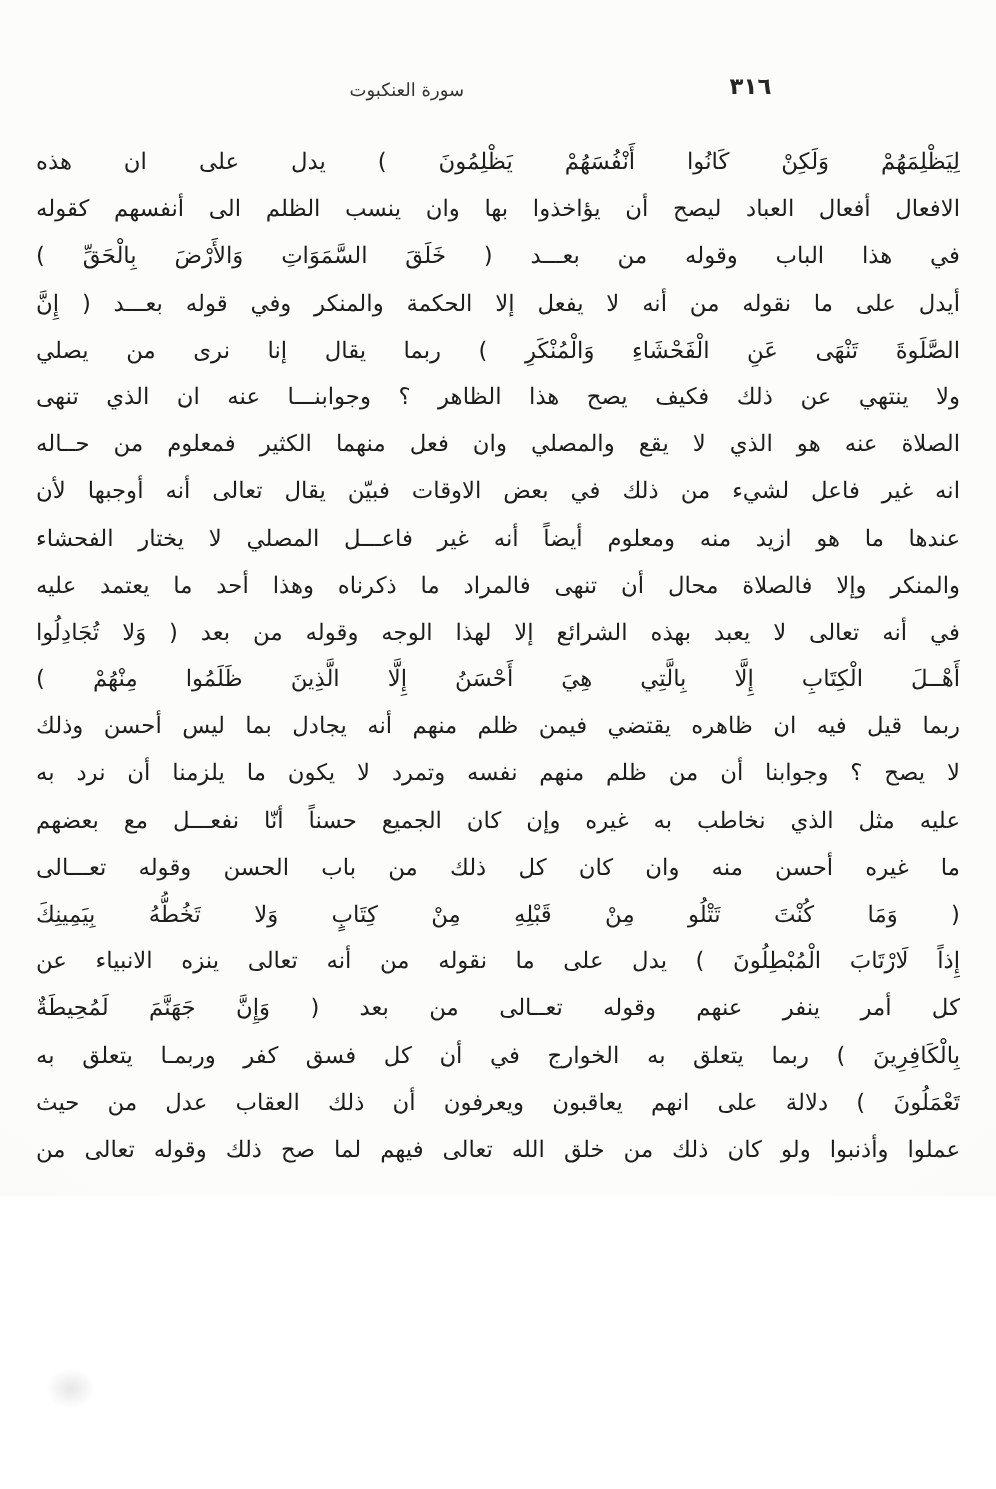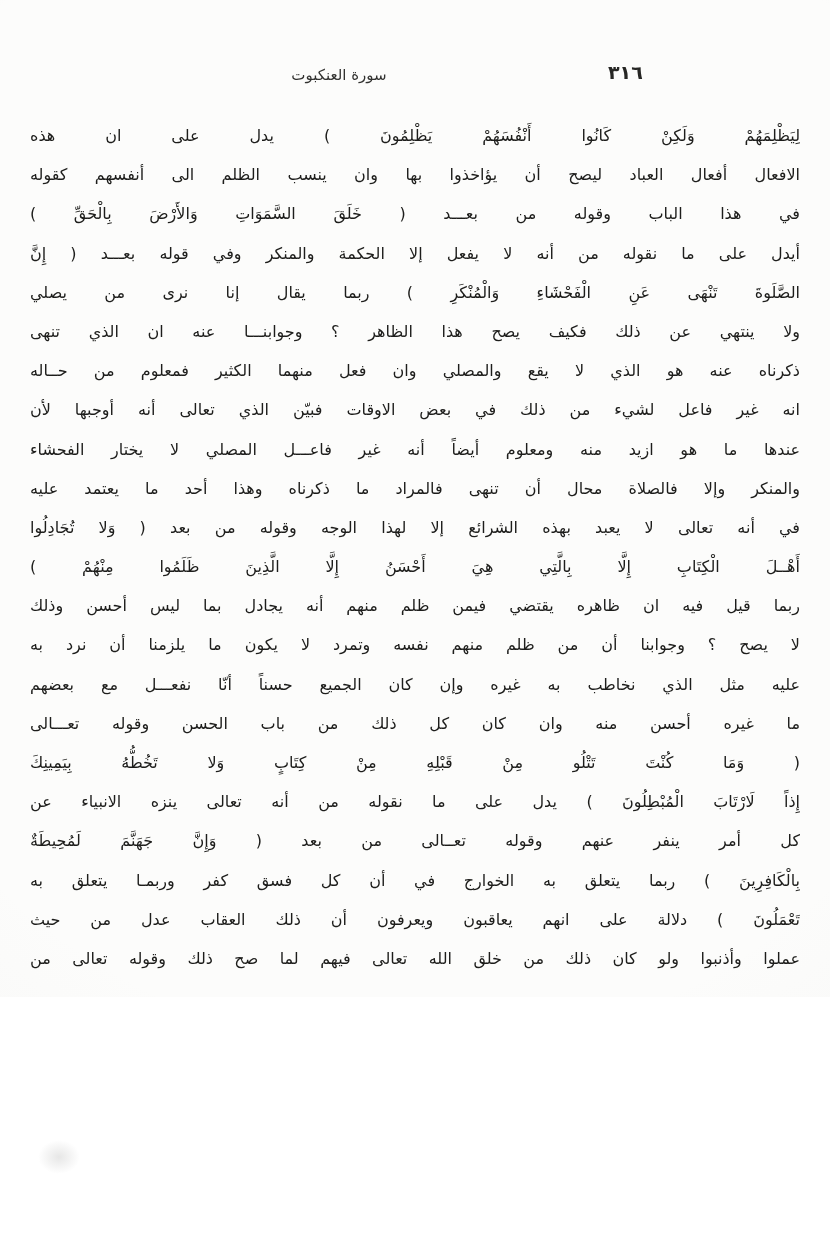--- a/index.html
+++ b/index.html
@@ -37,21 +37,21 @@
   }
   .text-block{
     position:absolute;
     top:116px;right:30px;
     width:770px;
     direction:rtl;
   }
   .line{
     height:39.2px;
     line-height:39.2px;
-    font-size:16px;
+    font-size:19px;
     color:#1d1d1b;
     text-align:justify;
     text-align-last:justify;
     -moz-text-align-last:justify;
     text-justify:inter-word;
     overflow:hidden;
     white-space:normal;
   }
   .smudge{
     position:absolute;
@@ -70,22 +70,22 @@
 
   <div class="page-number">٣١٦</div>
 
   <div class="text-block">
       <div class="line">لِيَظْلِمَهُمْ وَلَكِنْ كَانُوا أَنْفُسَهُمْ يَظْلِمُونَ ) يدل على ان هذه</div>
       <div class="line">الافعال أفعال العباد ليصح أن يؤاخذوا بها وان ينسب الظلم الى أنفسهم كقوله</div>
       <div class="line">في هذا الباب وقوله من بعـــد ( خَلَقَ السَّمَوَاتِ وَالأَرْضَ بِالْحَقِّ )</div>
       <div class="line">أيدل على ما نقوله من أنه لا يفعل إلا الحكمة والمنكر وفي قوله بعـــد ( إِنَّ</div>
       <div class="line">الصَّلَوةَ تَنْهَى عَنِ الْفَحْشَاءِ وَالْمُنْكَرِ ) ربما يقال إنا نرى من يصلي</div>
       <div class="line">ولا ينتهي عن ذلك فكيف يصح هذا الظاهر ؟ وجوابنـــا عنه ان الذي تنهى</div>
-      <div class="line">ذكرناه عنه هو الذي لا يقع والمصلي وان فعل منهما الكثير فمعلوم من حــاله</div>
-      <div class="line">انه غير فاعل لشيء من ذلك في بعض الاوقات فبيّن الذي تعالى أنه أوجبها لأن</div>
+      <div class="line">الصلاة عنه هو الذي لا يقع والمصلي وان فعل منهما الكثير فمعلوم من حــاله</div>
+      <div class="line">انه غير فاعل لشيء من ذلك في بعض الاوقات فبيّن يقال تعالى أنه أوجبها لأن</div>
       <div class="line">عندها ما هو ازيد منه ومعلوم أيضاً أنه غير فاعـــل المصلي لا يختار الفحشاء</div>
       <div class="line">والمنكر وإلا فالصلاة محال أن تنهى فالمراد ما ذكرناه وهذا أحد ما يعتمد عليه</div>
       <div class="line">في أنه تعالى لا يعبد بهذه الشرائع إلا لهذا الوجه وقوله من بعد ( وَلا تُجَادِلُوا</div>
       <div class="line">أَهْــلَ الْكِتَابِ إِلَّا بِالَّتِي هِيَ أَحْسَنُ إِلَّا الَّذِينَ ظَلَمُوا مِنْهُمْ )</div>
       <div class="line">ربما قيل فيه ان ظاهره يقتضي فيمن ظلم منهم أنه يجادل بما ليس أحسن وذلك</div>
       <div class="line">لا يصح ؟ وجوابنا أن من ظلم منهم نفسه وتمرد لا يكون ما يلزمنا أن نرد به</div>
       <div class="line">عليه مثل الذي نخاطب به غيره وإن كان الجميع حسناً أنّا نفعـــل مع بعضهم</div>
       <div class="line">ما غيره أحسن منه وان كان كل ذلك من باب الحسن وقوله تعـــالى</div>
       <div class="line">( وَمَا كُنْتَ تَتْلُو مِنْ قَبْلِهِ مِنْ كِتَابٍ وَلا تَخُطُّهُ بِيَمِينِكَ</div>
       <div class="line">إِذاً لَارْتَابَ الْمُبْطِلُونَ ) يدل على ما نقوله من أنه تعالى ينزه الانبياء عن</div>

